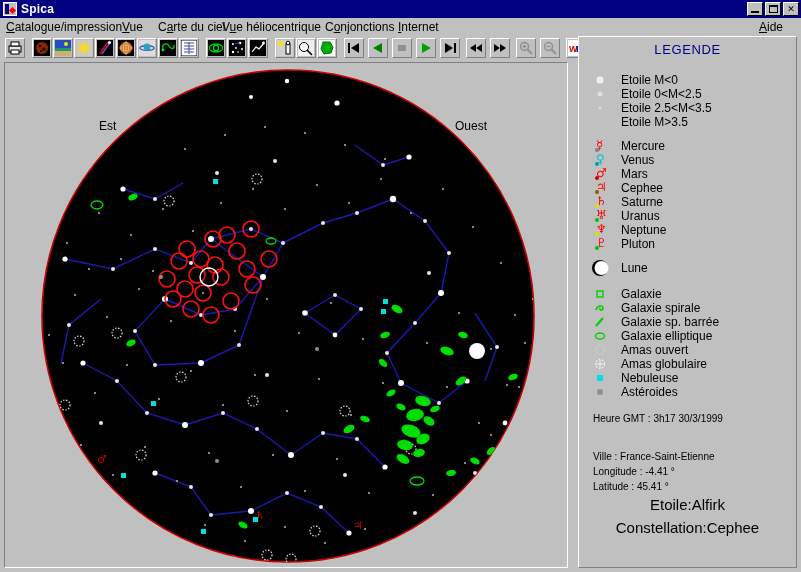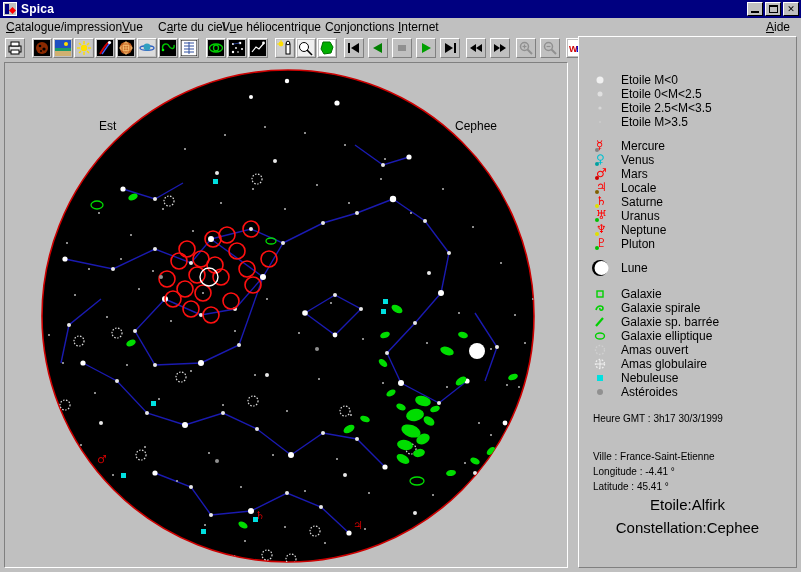--- a/index.html
+++ b/index.html
@@ -21,21 +21,21 @@
     border-right:1px solid #000;border-bottom:1px solid #000;
     position:relative;box-sizing:border-box;font-size:9px;line-height:12px;text-align:center;color:#000;}
   .tb-btn.min::after{content:"";position:absolute;left:3px;bottom:2px;width:8px;height:2px;background:#000;}
   .tb-btn.max::after{content:"";position:absolute;left:3px;top:2px;width:9px;height:8px;
     border:1px solid #000;border-top-width:2px;box-sizing:border-box;}
 
   
   .menubar{position:absolute;left:0;top:18px;width:801px;height:18px;background:#c0c0c0;}
   .menuitem{position:absolute;top:2px;font-size:12px;color:#000;white-space:nowrap;}
   .menuitem u{text-decoration:underline;}
-  .menu-right{right:11px;}
+  .menu-right{right:18px;}
 
   
   .toolbar{position:absolute;left:0;top:36px;width:801px;height:24px;background:#c0c0c0;}
   .tbtn{position:absolute;top:2px;width:20px;height:20px;background:#c0c0c0;
     border-top:1px solid #fff;border-left:1px solid #fff;
     border-right:1px solid #808080;border-bottom:1px solid #808080;
     box-sizing:border-box;overflow:hidden;}
   .tbtn .glyph{position:absolute;left:1px;top:1px;width:16px;height:16px;display:block;}
 
   
@@ -607,24 +607,25 @@
           <text x="250" y="456" font-size="11" fill="#cc0000" font-family="DejaVu Sans, sans-serif">♄</text>
           <text x="348" y="466" font-size="11" fill="#cc0000" font-family="DejaVu Sans, sans-serif">♃</text>
         </g>
 
         <circle cx="472" cy="288" r="8" fill="#ffffff"></circle>
       </g>
     </svg>
 
     <div class="dirlabel" style="left:252px;top:8px">Nord</div>
     <div class="dirlabel" style="left:94px;top:56px">Est</div>
-    <div class="dirlabel" style="left:450px;top:56px">Cephee</div>
+    <div class="dirlabel" style="left:450px;top:56px">Ouest</div>
   </div>
 
   <div class="legendpanel">
+    <div class="legend-title">LEGENDE</div>
 
     <div class="leg-row" style="top:36px">
       <span class="leg-mark">
         <svg width="26" height="14" viewBox="0 0 26 14">
             <circle cx="9" cy="7" r="3.5" fill="#f0f0f0"></circle>
           </svg>
       </span>
       <span class="leg-text">Etoile M&lt;0</span>
     </div>
     <div class="leg-row" style="top:50px">
@@ -671,21 +672,21 @@
         <span class="sym">♂</span>
           <span class="pdot" style="left:4px;background:#cc0000"></span>
       </span>
       <span class="leg-text">Mars</span>
     </div>
     <div class="leg-row" style="top:144px">
       <span class="leg-mark">
         <span class="sym">♃</span>
           <span class="pdot" style="left:4px;background:#806000"></span>
       </span>
-      <span class="leg-text">Locale</span>
+      <span class="leg-text">Cephee</span>
     </div>
     <div class="leg-row" style="top:158px">
       <span class="leg-mark">
         <span class="sym">♄</span>
           <span class="pdot" style="left:4px;background:#e0e000"></span>
       </span>
       <span class="leg-text">Saturne</span>
     </div>
     <div class="leg-row" style="top:172px">
       <span class="leg-mark">

